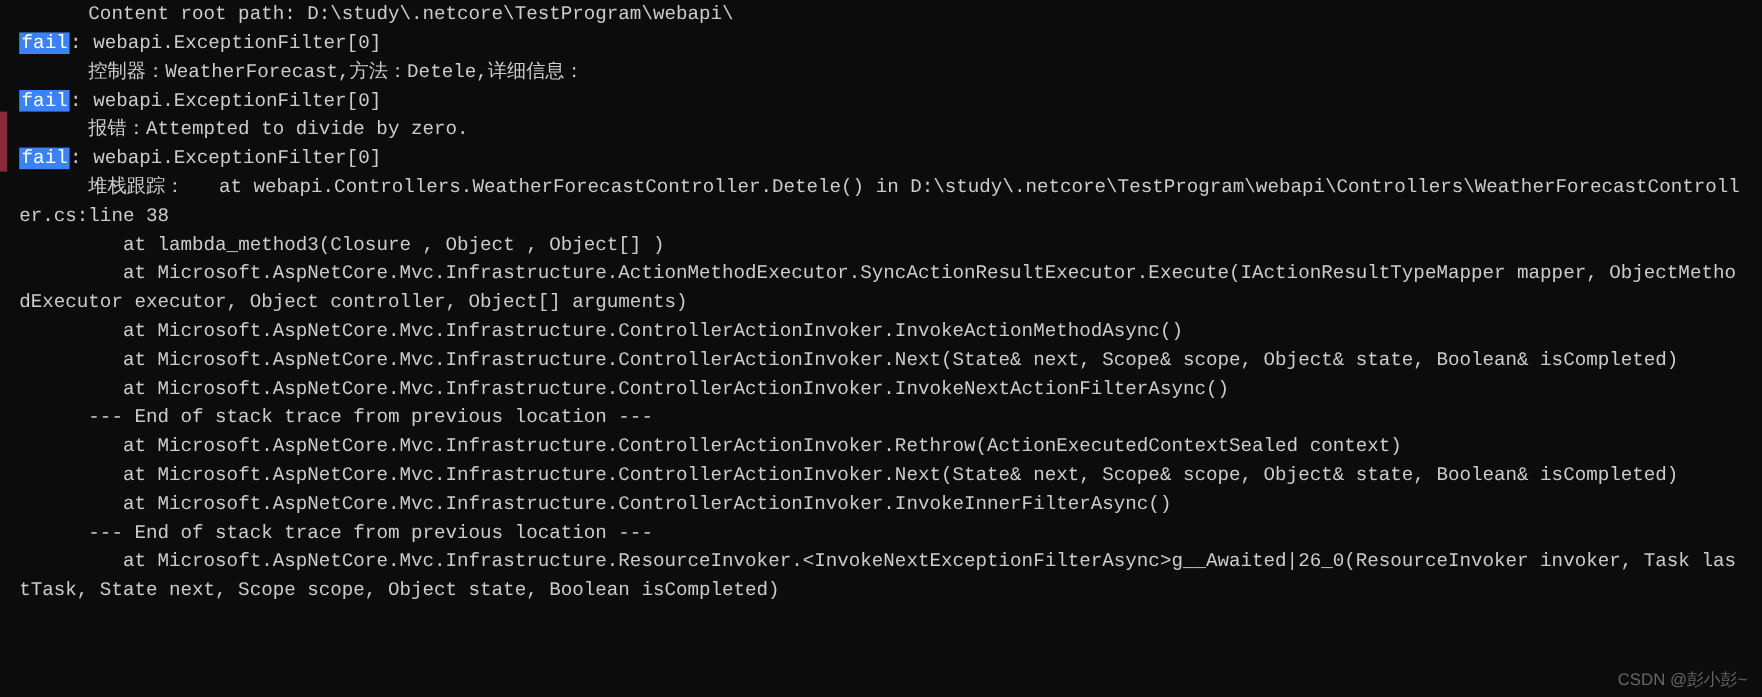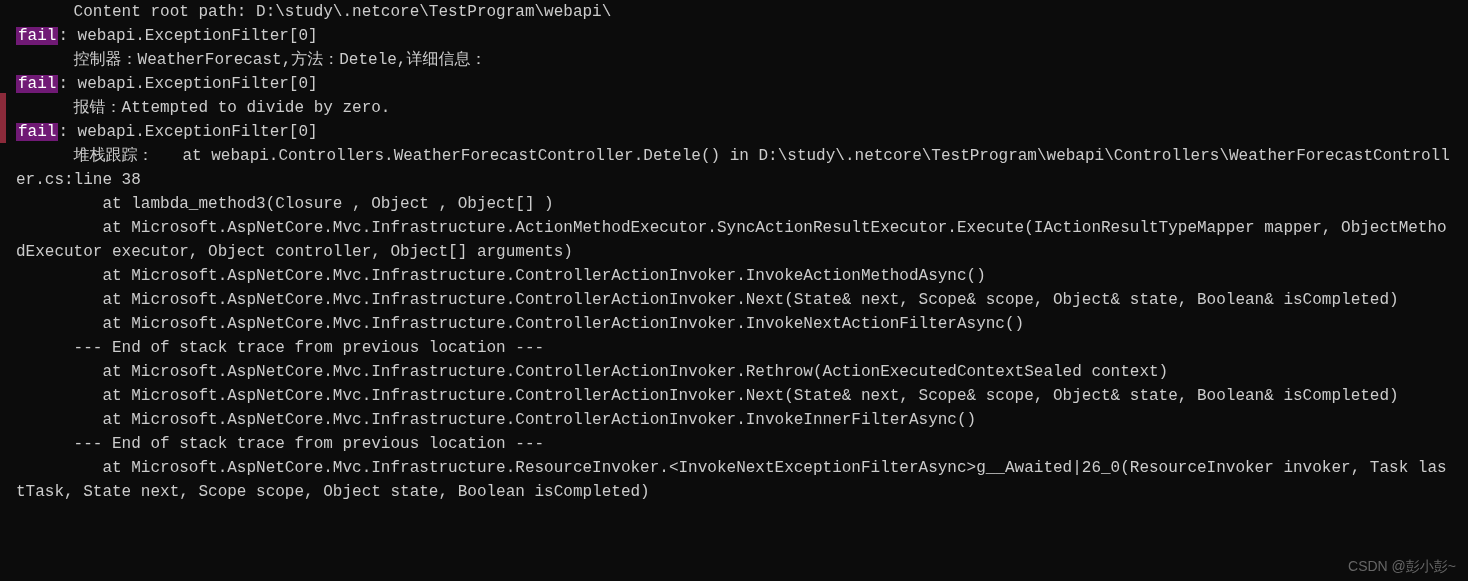--- a/index.html
+++ b/index.html
@@ -18,21 +18,21 @@
       height: 581px;
       overflow: hidden;
       position: relative;
     }
     .terminal {
       white-space: pre-wrap;
       word-break: break-all;
       padding: 0 16px;
     }
     .fail-badge {
-      background-color: #701a75;
+      background-color: #3b82f6;
       color: #ffffff;
       padding: 0 2px;
     }
     .log-line {
       display: block;
     }
     .sidebar-marker {
       position: absolute;
       left: 0;
       top: 93px;

